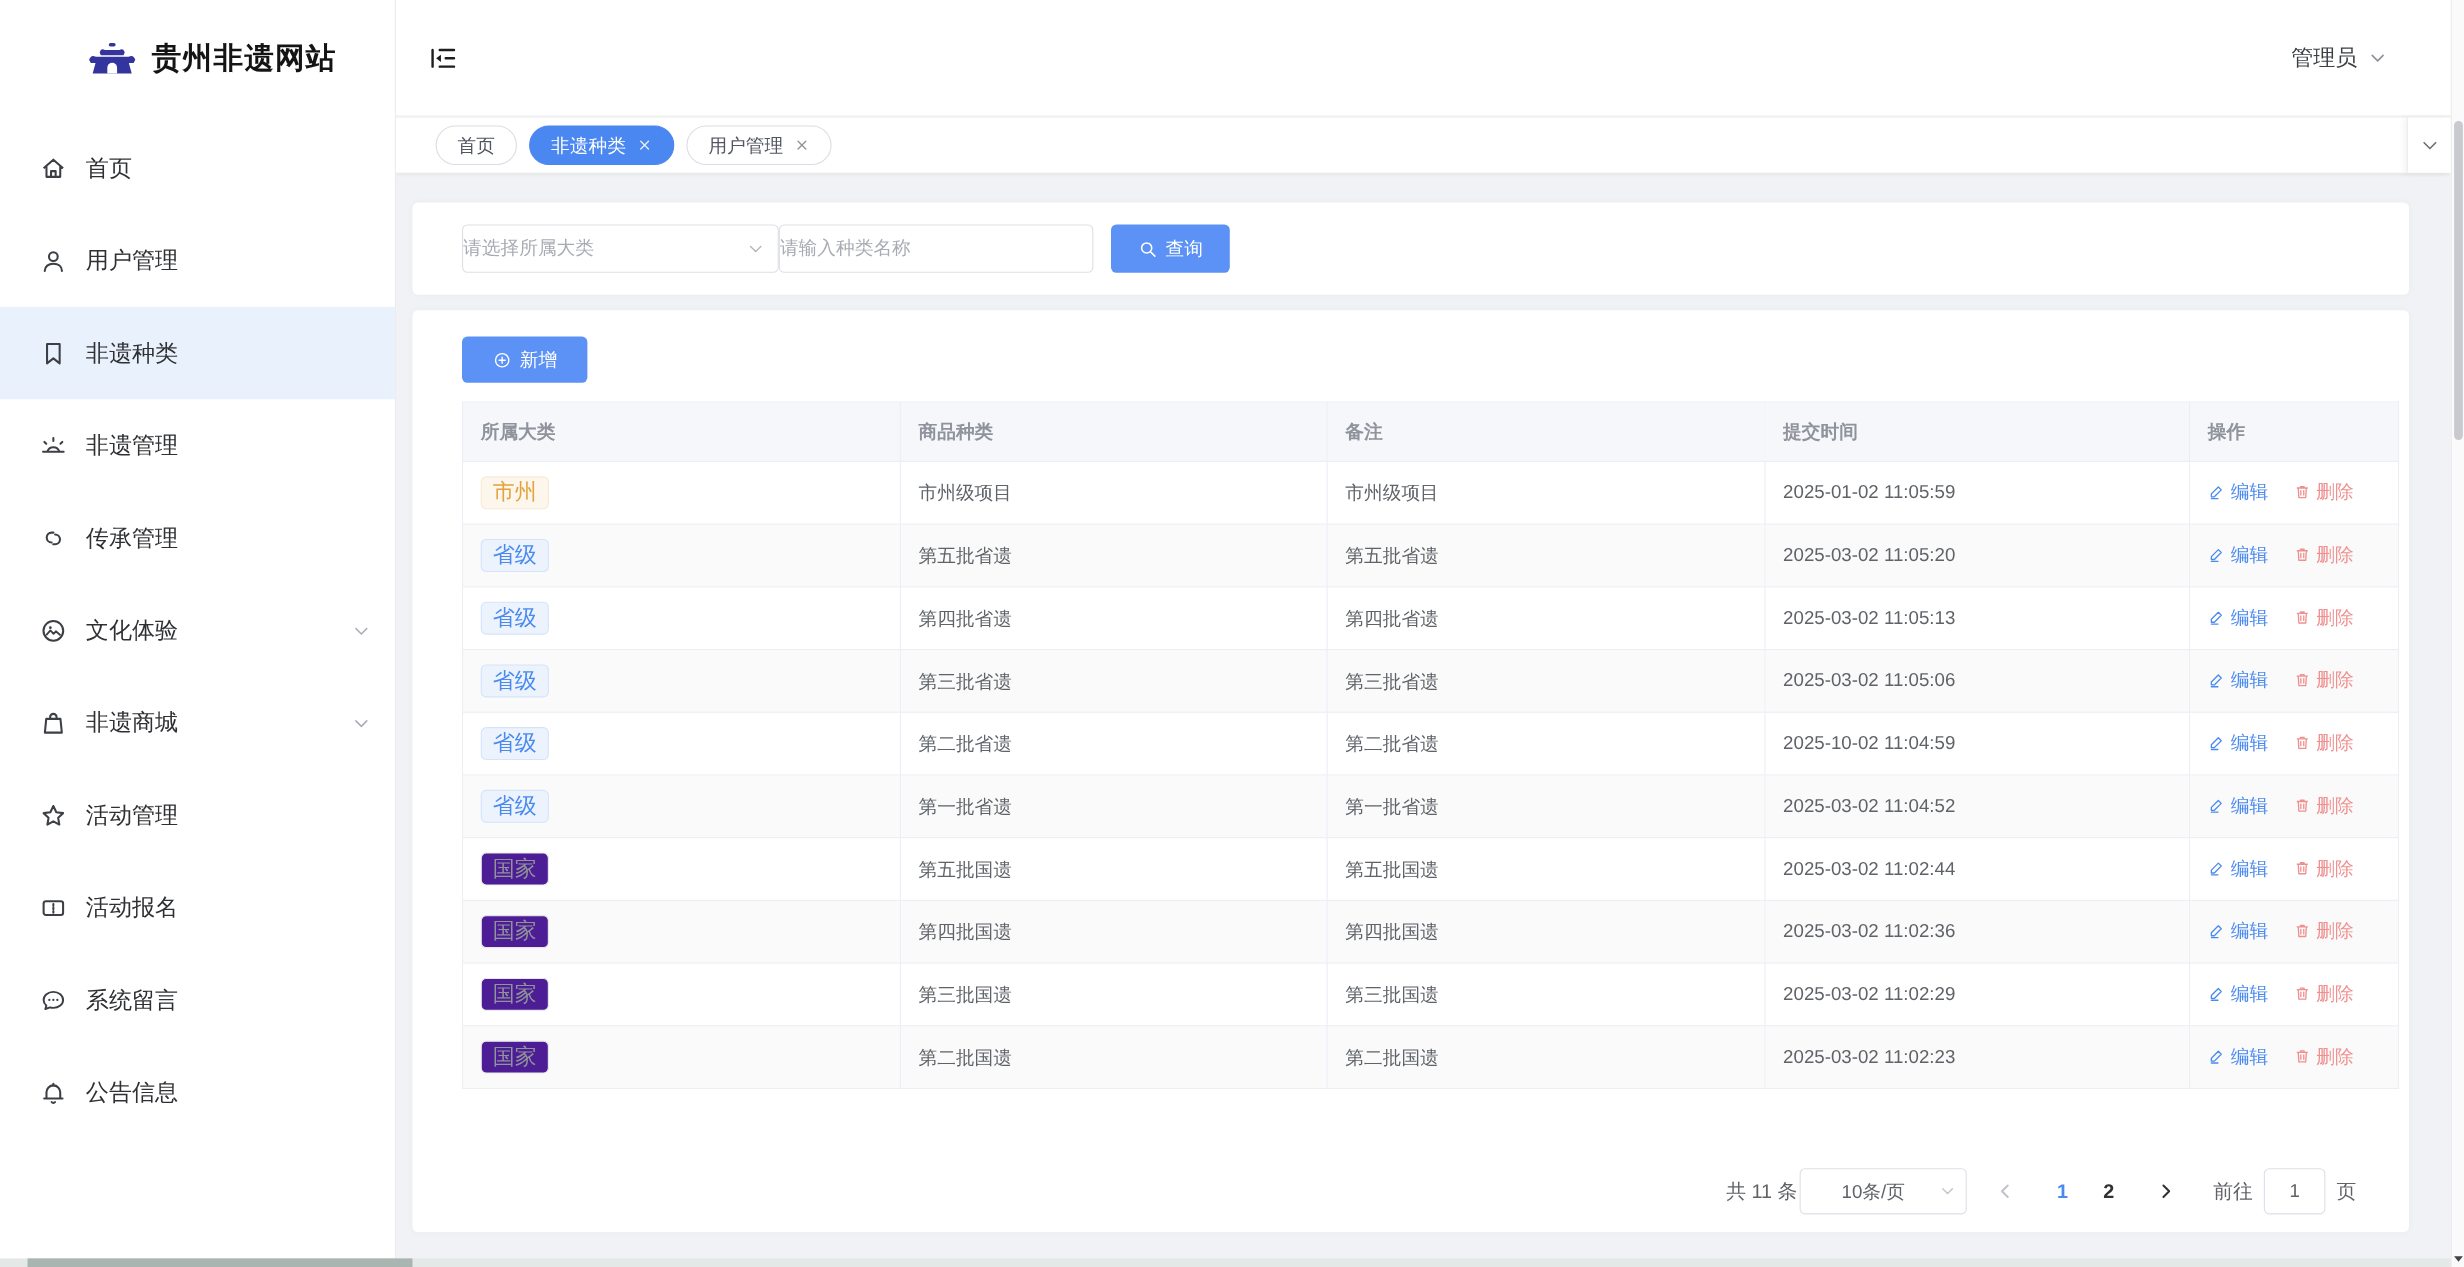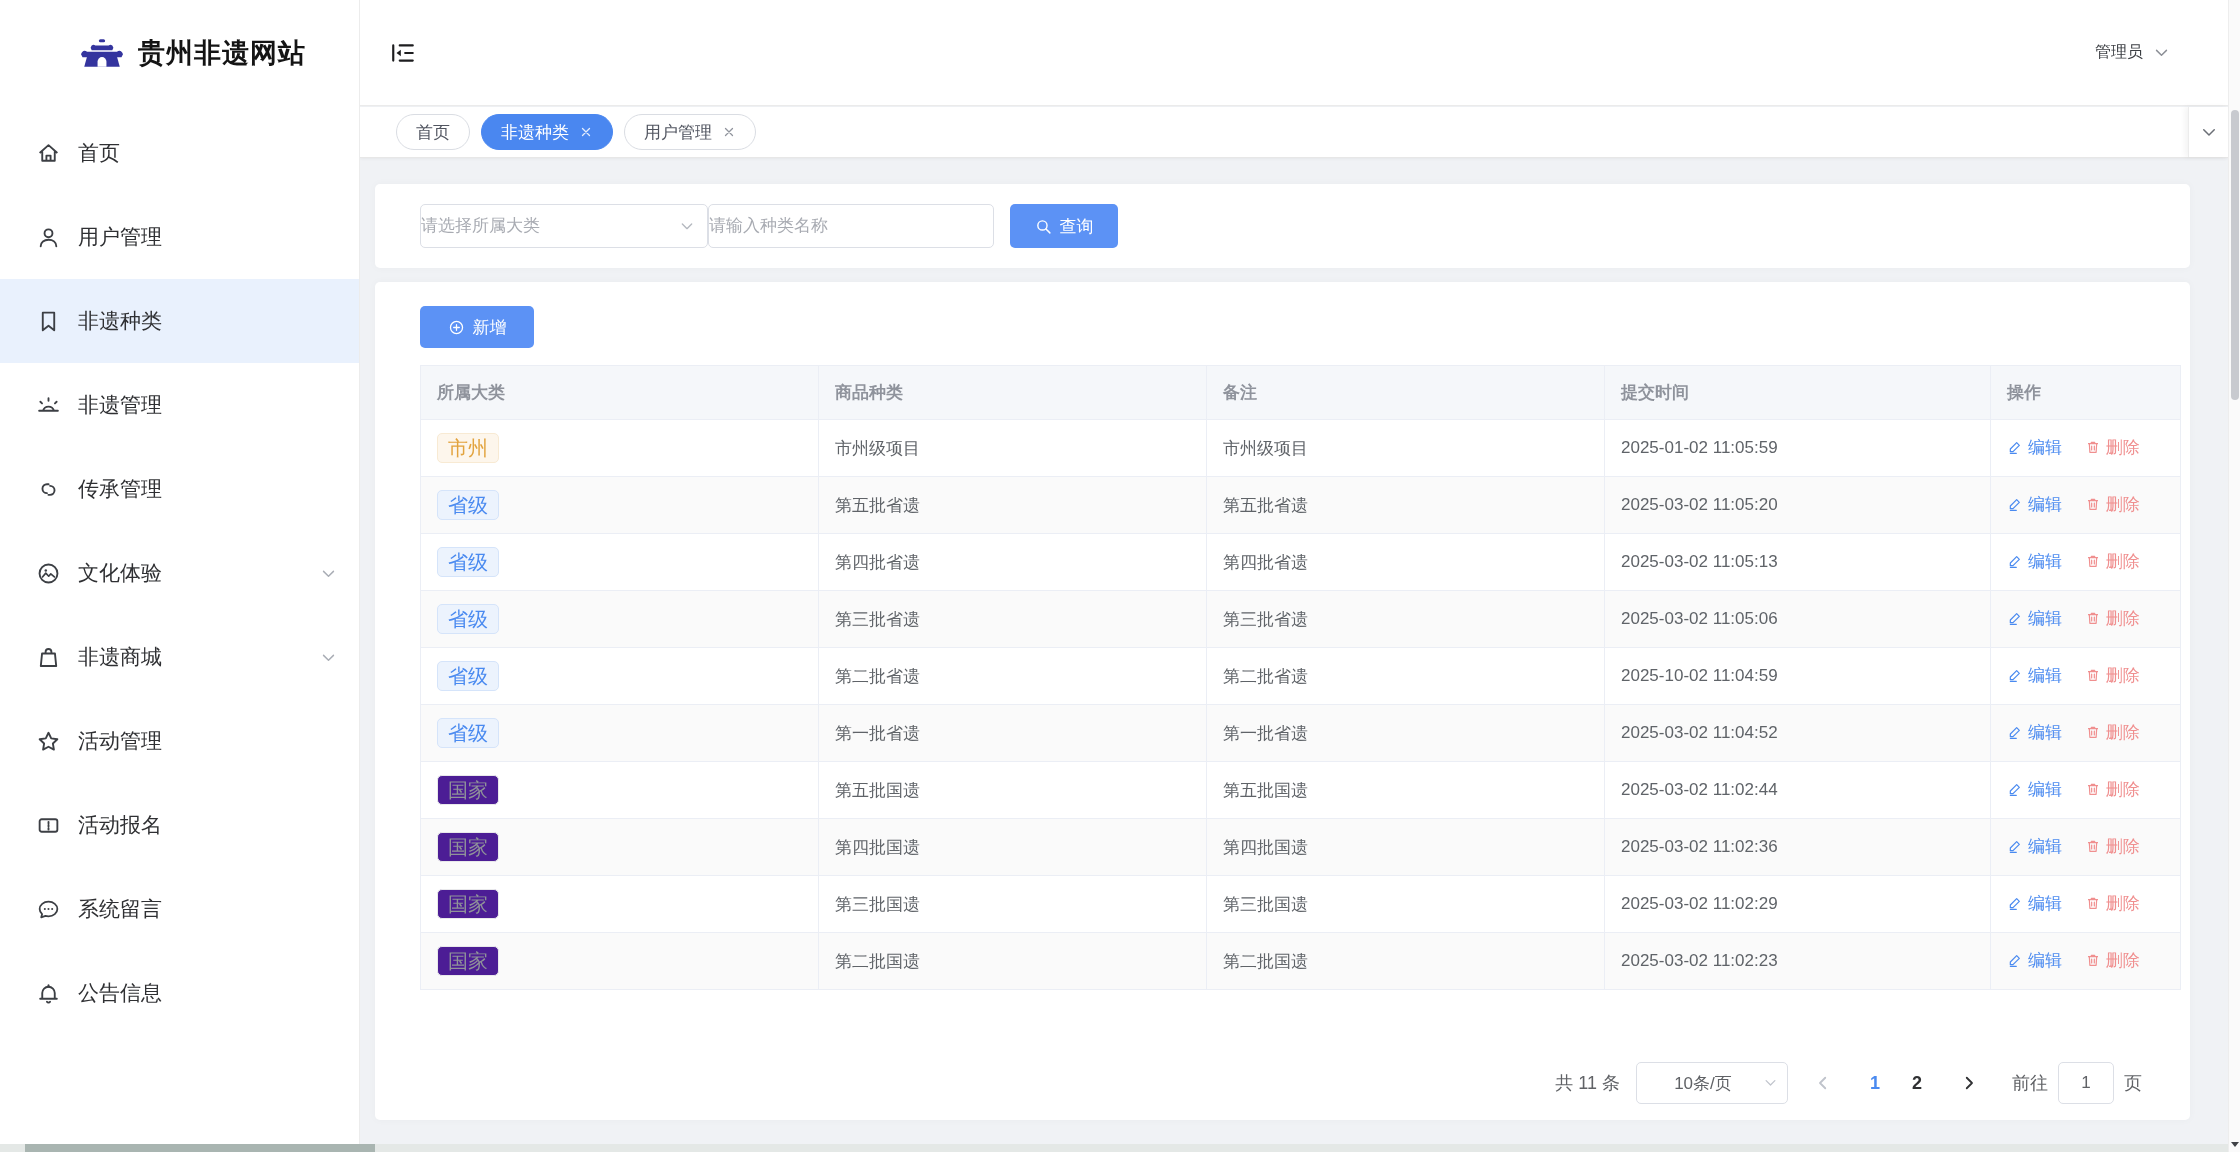--- a/index.html
+++ b/index.html
@@ -22,21 +22,21 @@
   .nav-item .nicon { width:25px; height:25px; color:#3c3f44; flex:0 0 auto; }
   .nav-item .nlabel { margin-left:17px; font-size:21px; color:#2f3033; flex:1 1 auto; white-space:nowrap; }
   .nav-item .nchev { width:17px; height:17px; color:#a9adb5; }
 
   
   .header { position:absolute; left:360px; top:0; right:12px; height:106px;
     background:#fff; border-bottom:1px solid #ebebeb; display:flex; align-items:center; z-index:2; }
   .fold-btn { margin-left:30px; width:26px; height:26px; color:#1d1d1f; cursor:pointer; }
   .header-spacer { flex:1; }
   .user-box { display:flex; align-items:center; margin-right:58px; cursor:pointer; }
-  .user-name { font-size:16px; color:#3b3e43; }
+  .user-name { font-size:20px; color:#3b3e43; }
   .user-chev { width:17px; height:17px; color:#8c8f96; margin-left:10px; }
 
   
   .tabbar { position:absolute; left:360px; top:107px; right:12px; height:51px;
     background:#fff; border-bottom:1px solid #e7e7e7; box-shadow:0 1px 3px rgba(0,0,0,0.05);
     display:flex; align-items:center; padding-left:36px; z-index:2; }
   .tab-pill { height:36px; border:1px solid #dadde3; border-radius:18px; background:#fff;
     display:flex; align-items:center; padding:0 19px; margin-right:11px; font-size:17px;
     color:#515560; cursor:pointer; white-space:nowrap; }
   .tab-pill.active { background:#4a87f0; border-color:#4a87f0; color:#fff; }
@@ -79,21 +79,21 @@
   .tag[data-type="primary"] { color:#4a8af0; background:#ecf3fd; border-color:#d5e4fa; }
   .tag[data-type="info"]    { color:#909399; background:#4c1d95; border-color:#e9e9eb; }
   .op-link { display:inline-flex; align-items:center; font-size:17px; cursor:pointer; text-decoration:none; }
   .op-link .oicon { width:16px; height:16px; margin-right:5px; }
   .op-link.edit { color:#4a8af0; margin-right:18px; }
   .op-link.del  { color:#f08f8f; }
 
   
   .pager { margin-top:72px; width:1760px; display:flex; align-items:center; justify-content:flex-end;
     font-size:18px; color:#606266; padding-right:38px; }
-  .pager .total { margin-right:16px; }
+  .pager .total { margin-right:2px; }
   .psel { position:relative; width:152px; height:42px; margin-right:26px; }
   .psel input { width:100%; height:42px; border:1px solid #dcdfe6; border-radius:5px; text-align:center;
     font-size:17px; color:#606266; font-family:inherit; outline:none; background:#fff; padding-right:18px; }
   .psel .chev { position:absolute; right:10px; top:13px; width:15px; height:15px; color:#c0c4cc; pointer-events:none; }
   .pbtn { background:none; border:none; font-family:inherit; cursor:pointer; display:flex; align-items:center; }
   .pbtn .chev { width:18px; height:18px; }
   .pbtn.prev { color:#bfc3cb; margin-right:22px; }
   .pbtn.next { color:#303133; margin-left:22px; margin-right:34px; }
   .pnum { font-size:18px; font-weight:700; margin:0 16px; cursor:pointer; color:#303133; background:none; border:none; font-family:inherit; }
   .pnum.active { color:#4a8af0; }

